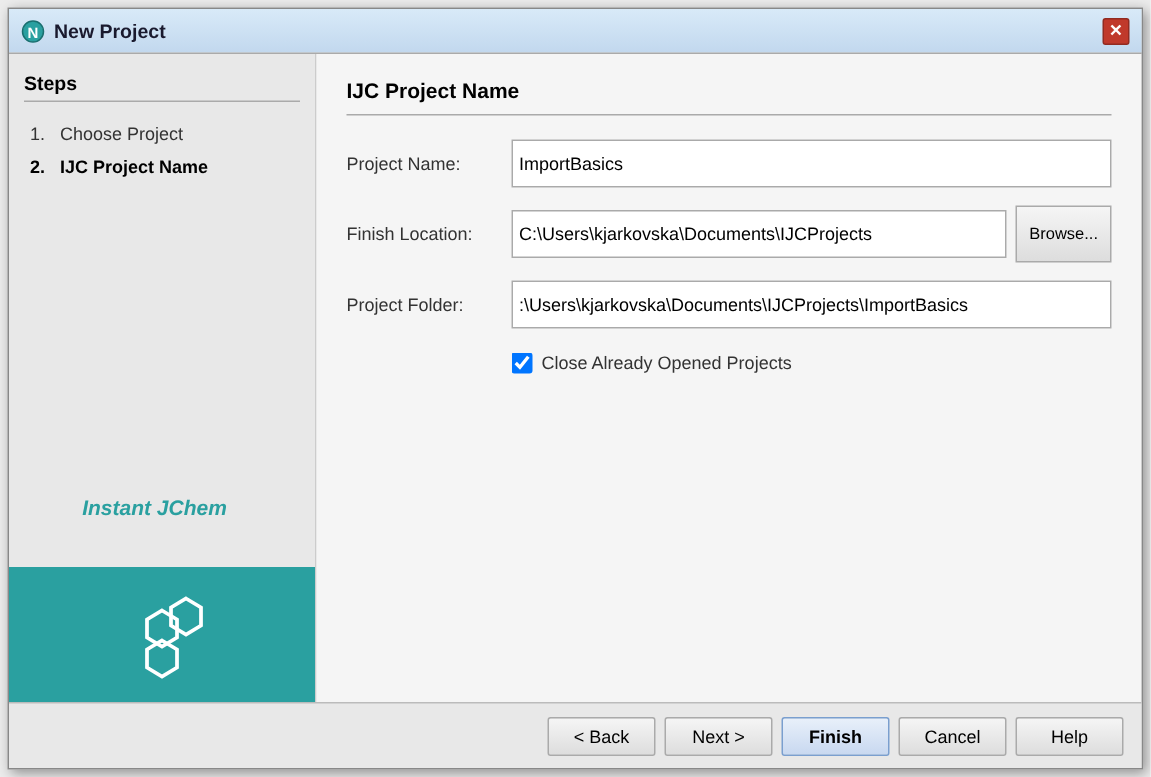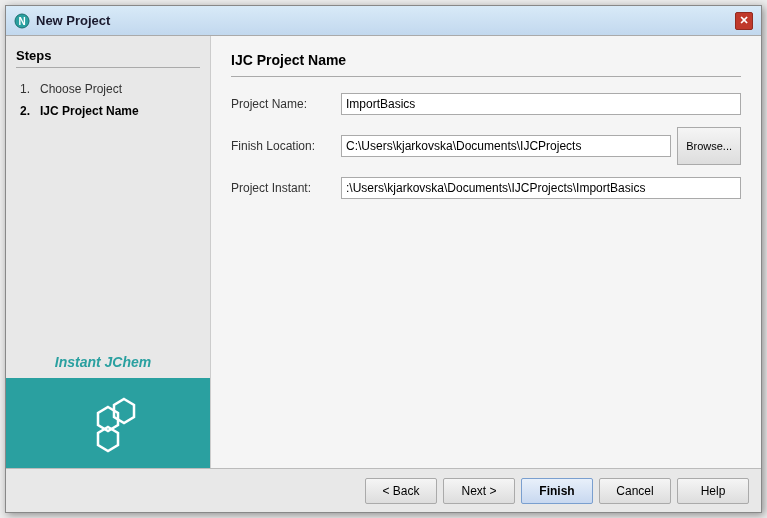--- a/index.html
+++ b/index.html
@@ -63,20 +63,21 @@
       flex: 1;
       overflow: hidden;
     }
     .sidebar {
       width: 205px;
       background: #e8e8e8;
       border-right: 1px solid #ccc;
       display: flex;
       flex-direction: column;
       flex-shrink: 0;
+      gap: 24px;
     }
     .steps-section {
       flex: 1;
       padding: 12px 10px;
     }
     .steps-title {
       font-weight: bold;
       font-size: 13px;
       color: #000;
       margin-bottom: 10px;
@@ -137,21 +138,21 @@
       margin-bottom: 12px;
     }
     .form-label {
       width: 110px;
       font-size: 12px;
       color: #333;
       flex-shrink: 0;
     }
     .form-input {
       flex: 1;
-      height: 22px;
+      height: 32px;
       border: 1px solid #aaa;
       background: white;
       padding: 2px 4px;
       font-size: 12px;
       outline: none;
     }
     .browse-btn {
       margin-left: 6px;
       height: 38px;
       padding: 0 8px;
@@ -256,24 +257,28 @@
         <input class="form-input" type="text" value="ImportBasics" style="">
       </div>
 
       <div class="form-row">
         <span class="form-label">Finish Location:</span>
         <input class="form-input" type="text" value="C:\Users\kjarkovska\Documents\IJCProjects" style="">
         <button class="browse-btn">Browse...</button>
       </div>
 
       <div class="form-row">
-        <span class="form-label">Project Instant:</span>
+        <span class="form-label">Project Folder:</span>
         <input class="form-input" type="text" value=":\Users\kjarkovska\Documents\IJCProjects\ImportBasics" style="">
       </div>
 
+      <div class="checkbox-row">
+        <input type="checkbox" checked="" style="">
+        <span class="checkbox-label">Close Already Opened Projects</span>
+      </div>
 
       <div class="spacer"></div>
     </div>
   </div>
 
   <div class="dialog-footer">
     <button class="footer-btn">&lt; Back</button>
     <button class="footer-btn">Next &gt;</button>
     <button class="footer-btn finish">Finish</button>
     <button class="footer-btn">Cancel</button>

